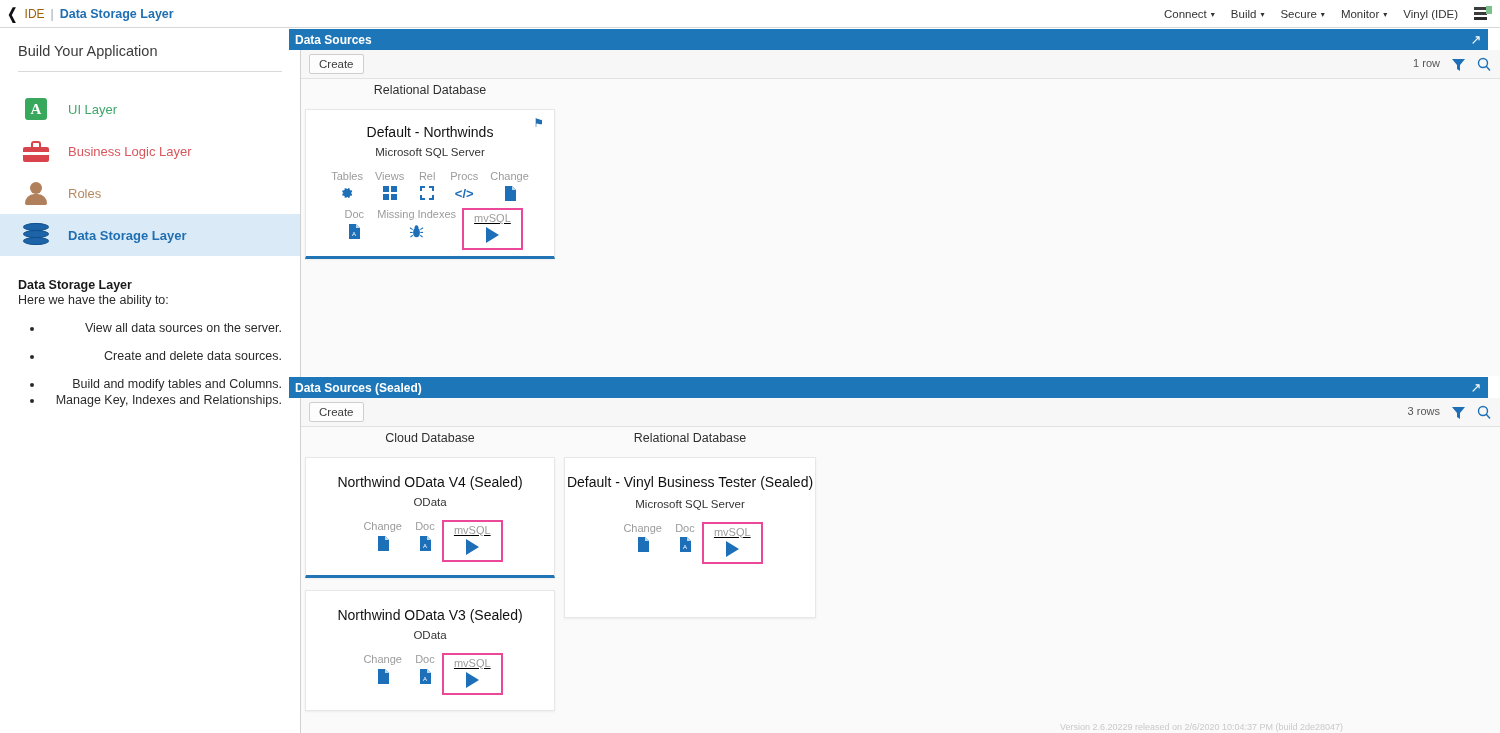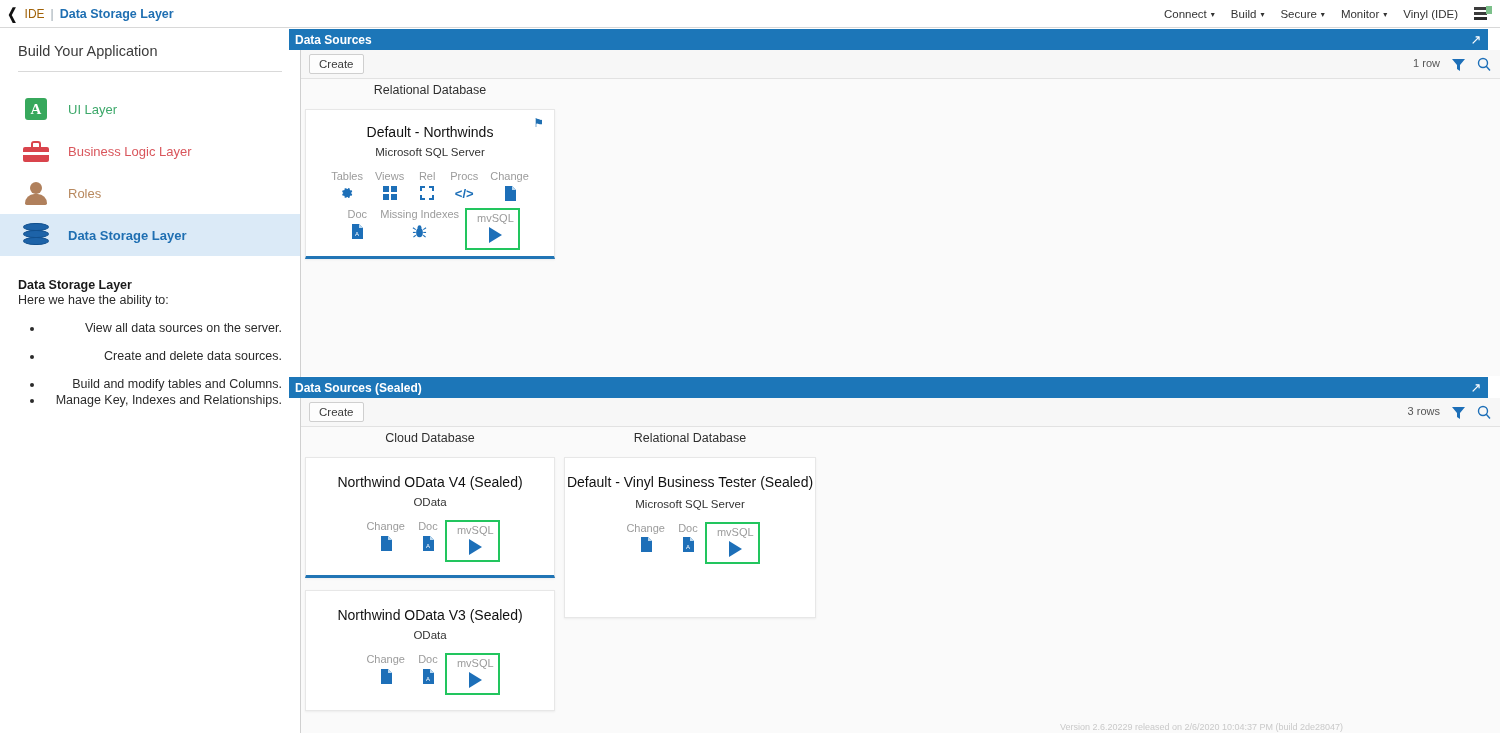--- a/index.html
+++ b/index.html
@@ -120,21 +120,21 @@
   .card-sub   { font-size: 11.5px; color:#333; text-align:center; margin-top: 6px; }
   .ext-link { position:absolute; top:6px; right:10px; color:#1f6fb2; font-size:12px; cursor:pointer; }
 
   .act-row { display:flex; justify-content:center; align-items:flex-start; }
   .act {
     display:flex; flex-direction:column; align-items:center;
     padding: 0 6px; cursor:pointer; min-width: 34px;
   }
   .act .lbl { font-size: 11px; color:#9b9b9b; white-space:nowrap; }
   .act .gly { margin-top: 2px; height: 18px; display:flex; align-items:center; justify-content:center; }
-  .act.boxed { border: 2px solid #22c55e; padding: 2px 4px 4px 10px; }
+  .act.boxed { border: 2px solid #ec4899; padding: 2px 10px 4px 10px; text-decoration: underline; }
 
   .gear { width:14px; height:14px; }
   .grid4 { width:14px; height:14px; display:grid; grid-template-columns:1fr 1fr; grid-template-rows:1fr 1fr; gap:2px; }
   .grid4 i { background:#1d6fb8; }
   .crop { width:14px; height:14px; position:relative; }
   .crop i { position:absolute; width:5px; height:5px; border:2px solid #1d6fb8; }
   .crop i:nth-child(1){ top:0; left:0; border-right:none; border-bottom:none; }
   .crop i:nth-child(2){ top:0; right:0; border-left:none; border-bottom:none; }
   .crop i:nth-child(3){ bottom:0; left:0; border-right:none; border-top:none; }
   .crop i:nth-child(4){ bottom:0; right:0; border-left:none; border-top:none; }

